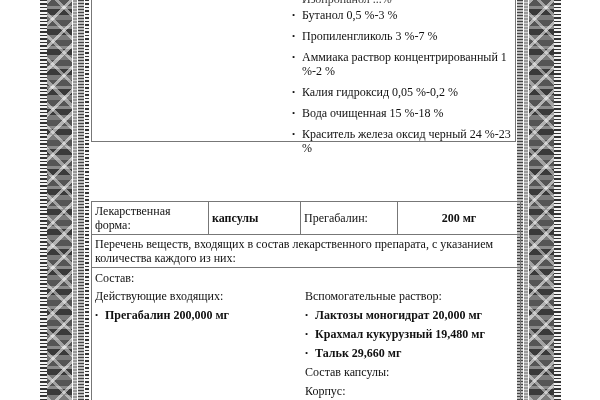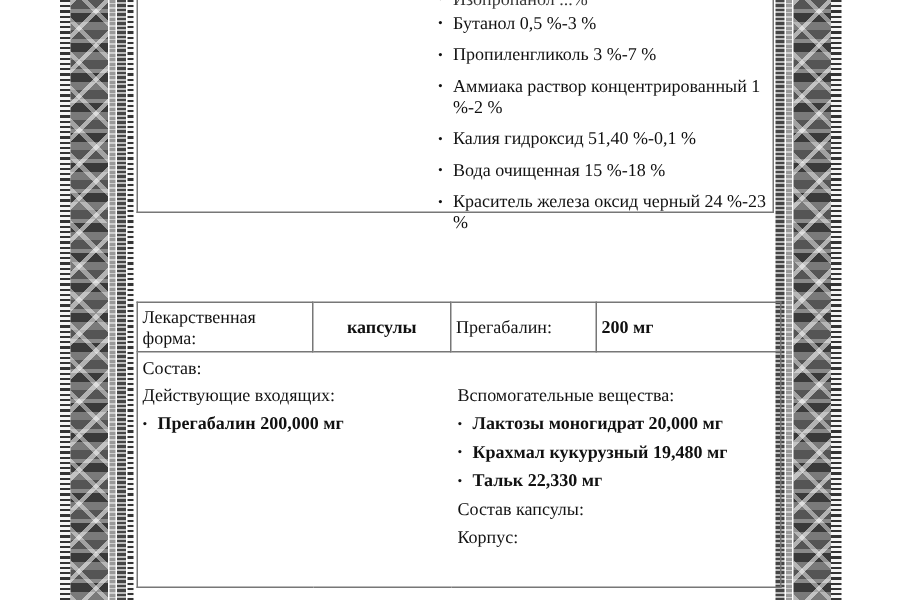--- a/index.html
+++ b/index.html
@@ -63,23 +63,23 @@
   
   .lower-table {
     position:absolute; left:91px; top:201px; width:430px;
     border-collapse:collapse; font-size:12px;
   }
   .lower-table td {
     border:1px solid #777; vertical-align:top; padding:2px 3px;
     line-height:14px;
   }
   .c1 { width:110px; }
-  .c2 { width:85px; text-align:center; font-weight:bold; vertical-align:middle !important; }
+  .c2 { width:85px; font-weight:bold; vertical-align:middle !important; }
   .c3 { width:90px; vertical-align:middle !important; }
-  .c4 { text-align:left; font-weight:bold; vertical-align:middle !important; }
+  .c4 { text-align:center; font-weight:bold; vertical-align:middle !important; }
   .comp-cell { height:150px; padding:3px 3px !important; position:relative; }
   .comp-head { margin-bottom:4px; }
   .cols { display:flex; }
   .col-left { width:210px; }
   .col-right { flex:1; }
   .col-line { margin-bottom:5px; display:flex; }
   .col-line .txt { flex:1;font-weight:bold; }
 </style>
 </head>
 <body>
@@ -112,64 +112,67 @@
   <div class="item">
     <span class="bullet">•</span>
     <span class="txt">Пропиленгликоль 3 %-7 %</span>
   </div>
   <div class="item">
     <span class="bullet">•</span>
     <span class="txt">Аммиака раствор концентрированный 1 %-2 %</span>
   </div>
   <div class="item">
     <span class="bullet">•</span>
-    <span class="txt">Калия гидроксид 51,40 %-0,1 %</span>
+    <span class="txt">Калия гидроксид 0,05 %-0,2 %</span>
   </div>
   <div class="item">
     <span class="bullet">•</span>
     <span class="txt">Вода очищенная 15 %-18 %</span>
   </div>
   <div class="item">
     <span class="bullet">•</span>
     <span class="txt">Краситель железа оксид черный 24 %-23 %</span>
   </div>
 </div>
 
 <table class="lower-table">
   <tbody>
       <tr>
     <td class="c1">Лекарственная форма:</td>
     <td class="c2">капсулы</td>
     <td class="c3">Прегабалин:</td>
     <td class="c4">200 мг</td>
   </tr>
   <tr>
+    <td colspan="4">Перечень веществ, входящих в состав лекарственного препарата, с указанием количества каждого из них:</td>
+  </tr>
+  <tr>
     <td colspan="4" class="comp-cell">
       <div class="comp-head">Состав:</div>
       <div class="cols">
         <div class="col-left">
           <div class="col-line">Действующие входящих:</div>
           <div class="col-line">
             <span class="bullet">•</span>
             <span class="txt">Прегабалин 200,000 мг</span>
           </div>
         </div>
         <div class="col-right">
-          <div class="col-line">Вспомогательные вещества:</div>
+          <div class="col-line">Вспомогательные раствор:</div>
           <div class="col-line">
             <span class="bullet">•</span>
             <span class="txt">Лактозы моногидрат 20,000 мг</span>
           </div>
           <div class="col-line">
             <span class="bullet">•</span>
             <span class="txt">Крахмал кукурузный 19,480 мг</span>
           </div>
           <div class="col-line">
             <span class="bullet">•</span>
-            <span class="txt">Тальк 22,330 мг</span>
+            <span class="txt">Тальк 29,660 мг</span>
           </div>
           <div class="col-line">Состав капсулы:</div>
           <div class="col-line">Корпус:</div>
 
         </div>
       </div>
     </td>
   </tr>
 </tbody>
   </table>

